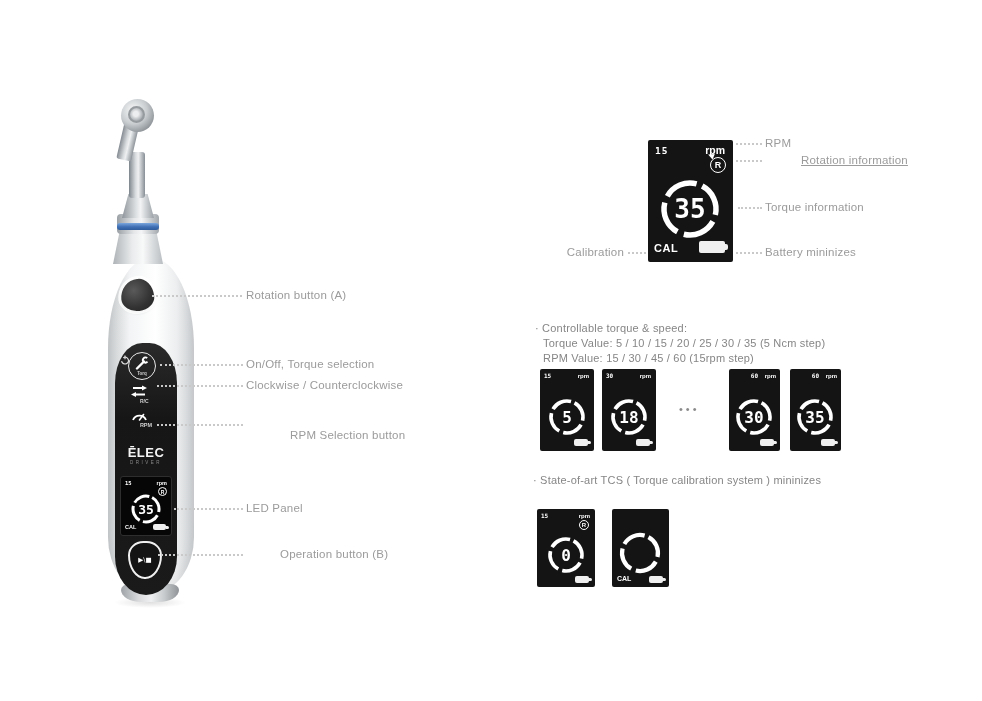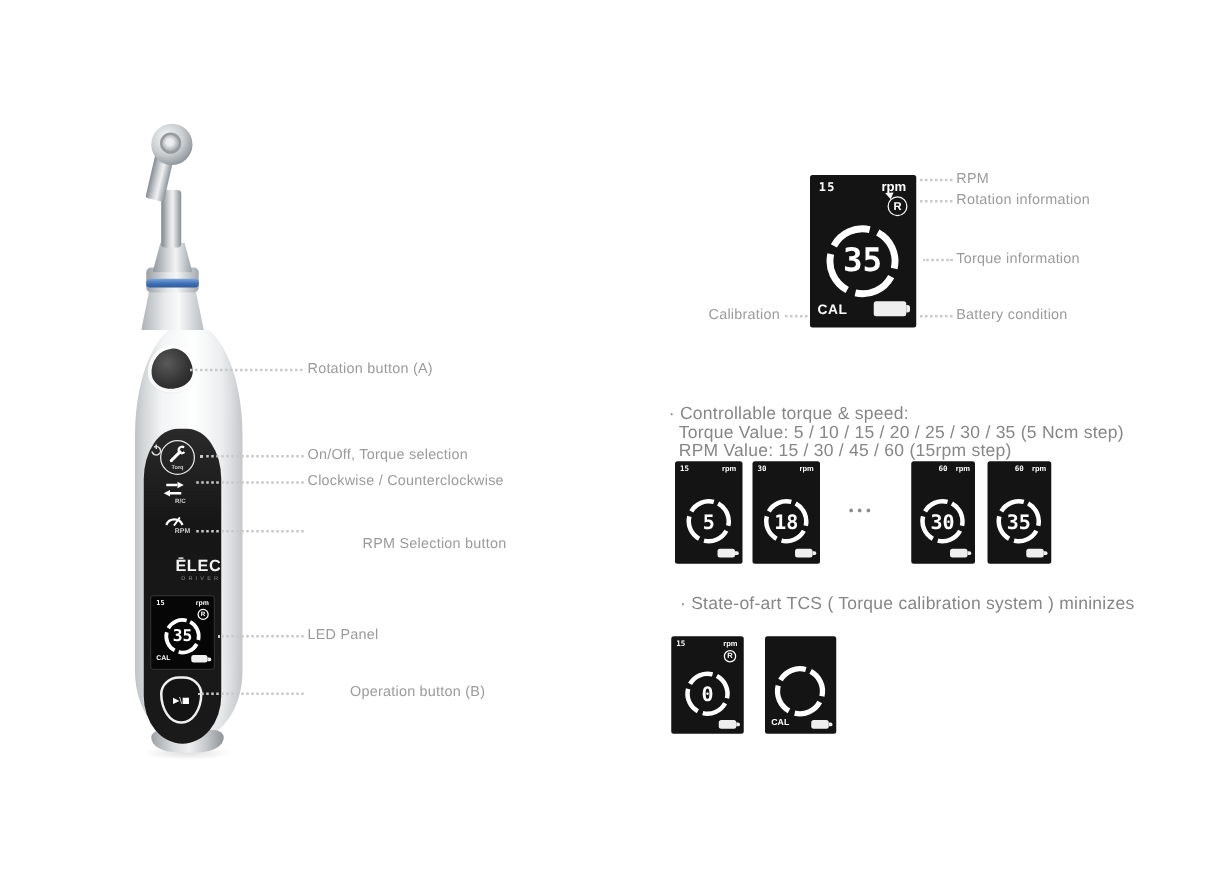--- a/index.html
+++ b/index.html
@@ -67,26 +67,26 @@
              background:linear-gradient(180deg,#2a2a2a,#161616 30%,#1a1a1a); }
   .pnl-label { position:absolute; color:#e8e8e8; font-weight:bold; line-height:1; }
   .torq-circle { position:absolute; left:13px; top:9px; width:28px; height:28px; box-sizing:border-box;
              border:1.6px solid #e9e9e9; border-radius:50%; }
   .mini-screen { position:absolute; left:5px; top:133px; width:52px; height:60px;
              background:#060606; border:1px solid #2e2e2e; border-radius:3px; box-sizing:border-box; }
   .opB { position:absolute; left:13px; top:198px; width:34px; height:38px; box-sizing:border-box;
              border:2.5px solid #f0f0f0; background:#141414;
              border-radius:46% 46% 50% 50% / 38% 38% 64% 64%;
              display:flex; align-items:center; justify-content:center; }
-  .logo { position:absolute; left:0; top:103px; width:62px; text-align:right; }
+  .logo { position:absolute; left:0; top:103px; width:62px; text-align:center; }
   .logo-main { color:#f4f4f4; font-size:13px; font-weight:bold; letter-spacing:.5px; line-height:1; }
   .logo-sub  { color:#8a8a8a; font-size:4.5px; letter-spacing:2.5px; line-height:1; margin-top:2px; }
 
   .title { position:absolute; color:#161616; font-size:17.5px; font-weight:bold; letter-spacing:.3px; white-space:nowrap; }
-  .body-line { position:absolute; color:#868686; font-size:14px; letter-spacing:.2px; white-space:nowrap; }
+  .body-line { position:absolute; color:#868686; font-size:11px; letter-spacing:.2px; white-space:nowrap; }
   .dots { position:absolute; color:#8a8a8a; font-size:11px; letter-spacing:3px; }
 </style>
 </head>
 <body>
 
 <div class="canvas">
 
   <div>
     <div class="hp-part hp-shadow"></div>
     <div class="hp-part hp-body"></div>
@@ -185,27 +185,27 @@
     </svg>
     <div class="num-overlay" style="left:9px; top:36px; width:66px; height:66px; font-size:26px;">35</div>
     <span class="sansb" style="left:6px; bottom:8px; font-size:11px; letter-spacing:.5px;">CAL</span>
     <div class="batt" style="right:8px; bottom:9px; width:26px; height:12px;"></div>
   </div>
 
   <div class="leader" style="left:736px; top:143px; width:26px;"></div>
   <div class="callout" style="left:765px; top:137px;">RPM</div>
 
   <div class="leader" style="left:736px; top:160px; width:26px;"></div>
-  <div class="callout" style="left:765px; top:154px;">Rotation information</div>
+  <div class="callout" style="left:801px; top:154px;text-decoration:underline;">Rotation information</div>
 
   <div class="leader" style="left:738px; top:207px; width:24px;"></div>
   <div class="callout" style="left:765px; top:201px;">Torque information</div>
 
   <div class="leader" style="left:736px; top:252px; width:26px;"></div>
-  <div class="callout" style="left:765px; top:246px;">Battery condition</div>
+  <div class="callout" style="left:765px; top:246px;">Battery mininizes</div>
 
   <div class="callout callout-r" style="left:558px; top:246px; width:66px;">Calibration</div>
   <div class="leader" style="left:628px; top:252px; width:18px;"></div>
 
   <div class="body-line" style="left:535px; top:322px;">· Controllable torque &amp; speed:</div>
   <div class="body-line" style="left:543px; top:337px;">Torque Value: 5 / 10 / 15 / 20 / 25 / 30 / 35 (5 Ncm step)</div>
   <div class="body-line" style="left:543px; top:352px;">RPM Value: 15 / 30 / 45 / 60 (15rpm step)</div>
 
   <div class="screen" style="left:540px; top:369px; width:54px; height:82px;">
     <span class="mono" style="left:4px; top:4px; font-size:6px;">15</span>
@@ -242,21 +242,21 @@
   <div class="screen" style="left:790px; top:369px; width:51px; height:82px;">
     <span class="mono" style="right:22px; top:4px; font-size:6px;">60</span>
     <span class="sansb" style="right:4px; top:4px; font-size:6px;">rpm</span>
     <svg class="ring" style="left:5px; top:28px;" width="40" height="40" viewBox="0 0 40 40">
       <circle cx="20" cy="20" r="16" fill="none" stroke="#fff" stroke-width="3.6" stroke-dasharray="20.8 4.3" transform="rotate(-62 20 20)"></circle>
     </svg>
     <div class="num-overlay" style="left:5px; top:28px; width:40px; height:40px; font-size:16px;">35</div>
     <div class="batt" style="right:6px; bottom:5px; width:14px; height:7px;"></div>
   </div>
 
-  <div class="body-line" style="left:544px; top:474px;text-align:right;">· State-of-art TCS ( Torque calibration system ) mininizes</div>
+  <div class="body-line" style="left:533px; top:474px;text-align:right;">· State-of-art TCS ( Torque calibration system ) mininizes</div>
 
   <div class="screen" style="left:537px; top:509px; width:58px; height:78px;">
     <span class="mono" style="left:4px; top:4px; font-size:6px;">15</span>
     <span class="sansb" style="right:5px; top:4px; font-size:6px;">rpm</span>
     <div class="roticon" style="right:6px; top:11px; width:10px; height:10px; font-size:6px;">
       <div class="circ">R</div>
     </div>
     <svg class="ring" style="left:9px; top:26px;" width="40" height="40" viewBox="0 0 40 40">
       <circle cx="20" cy="20" r="16" fill="none" stroke="#fff" stroke-width="3.6" stroke-dasharray="20.8 4.3" transform="rotate(-62 20 20)"></circle>
     </svg>

